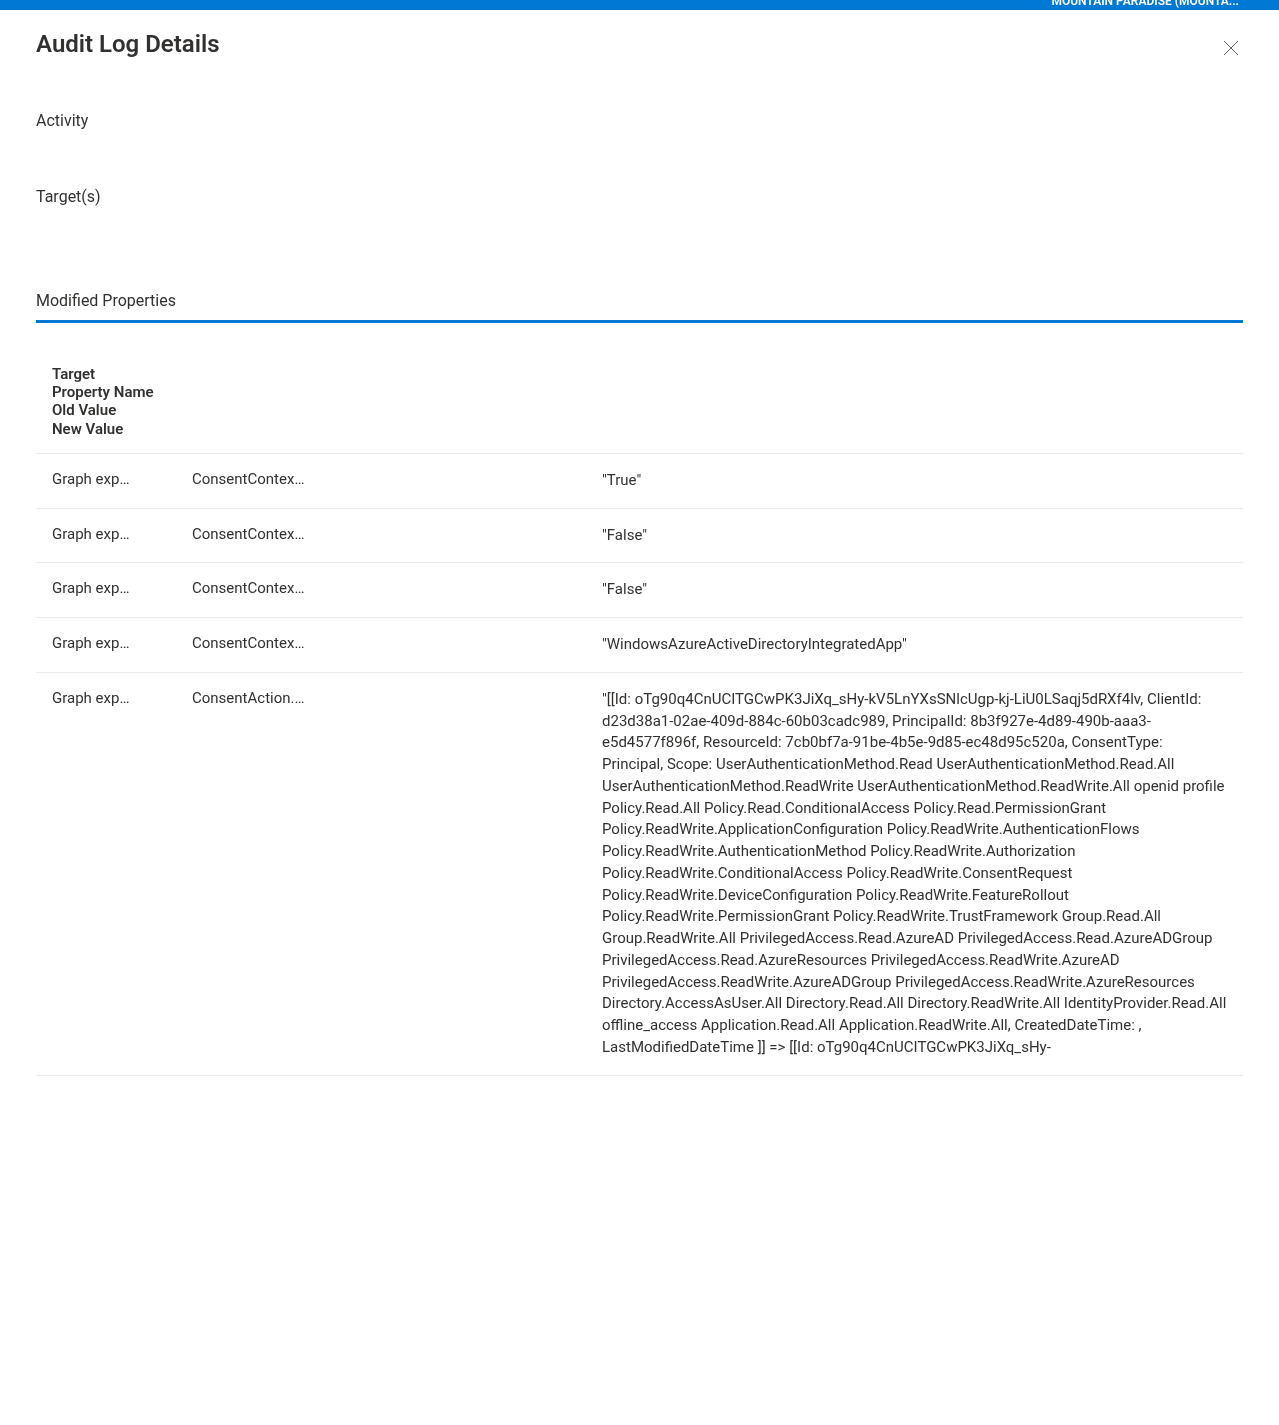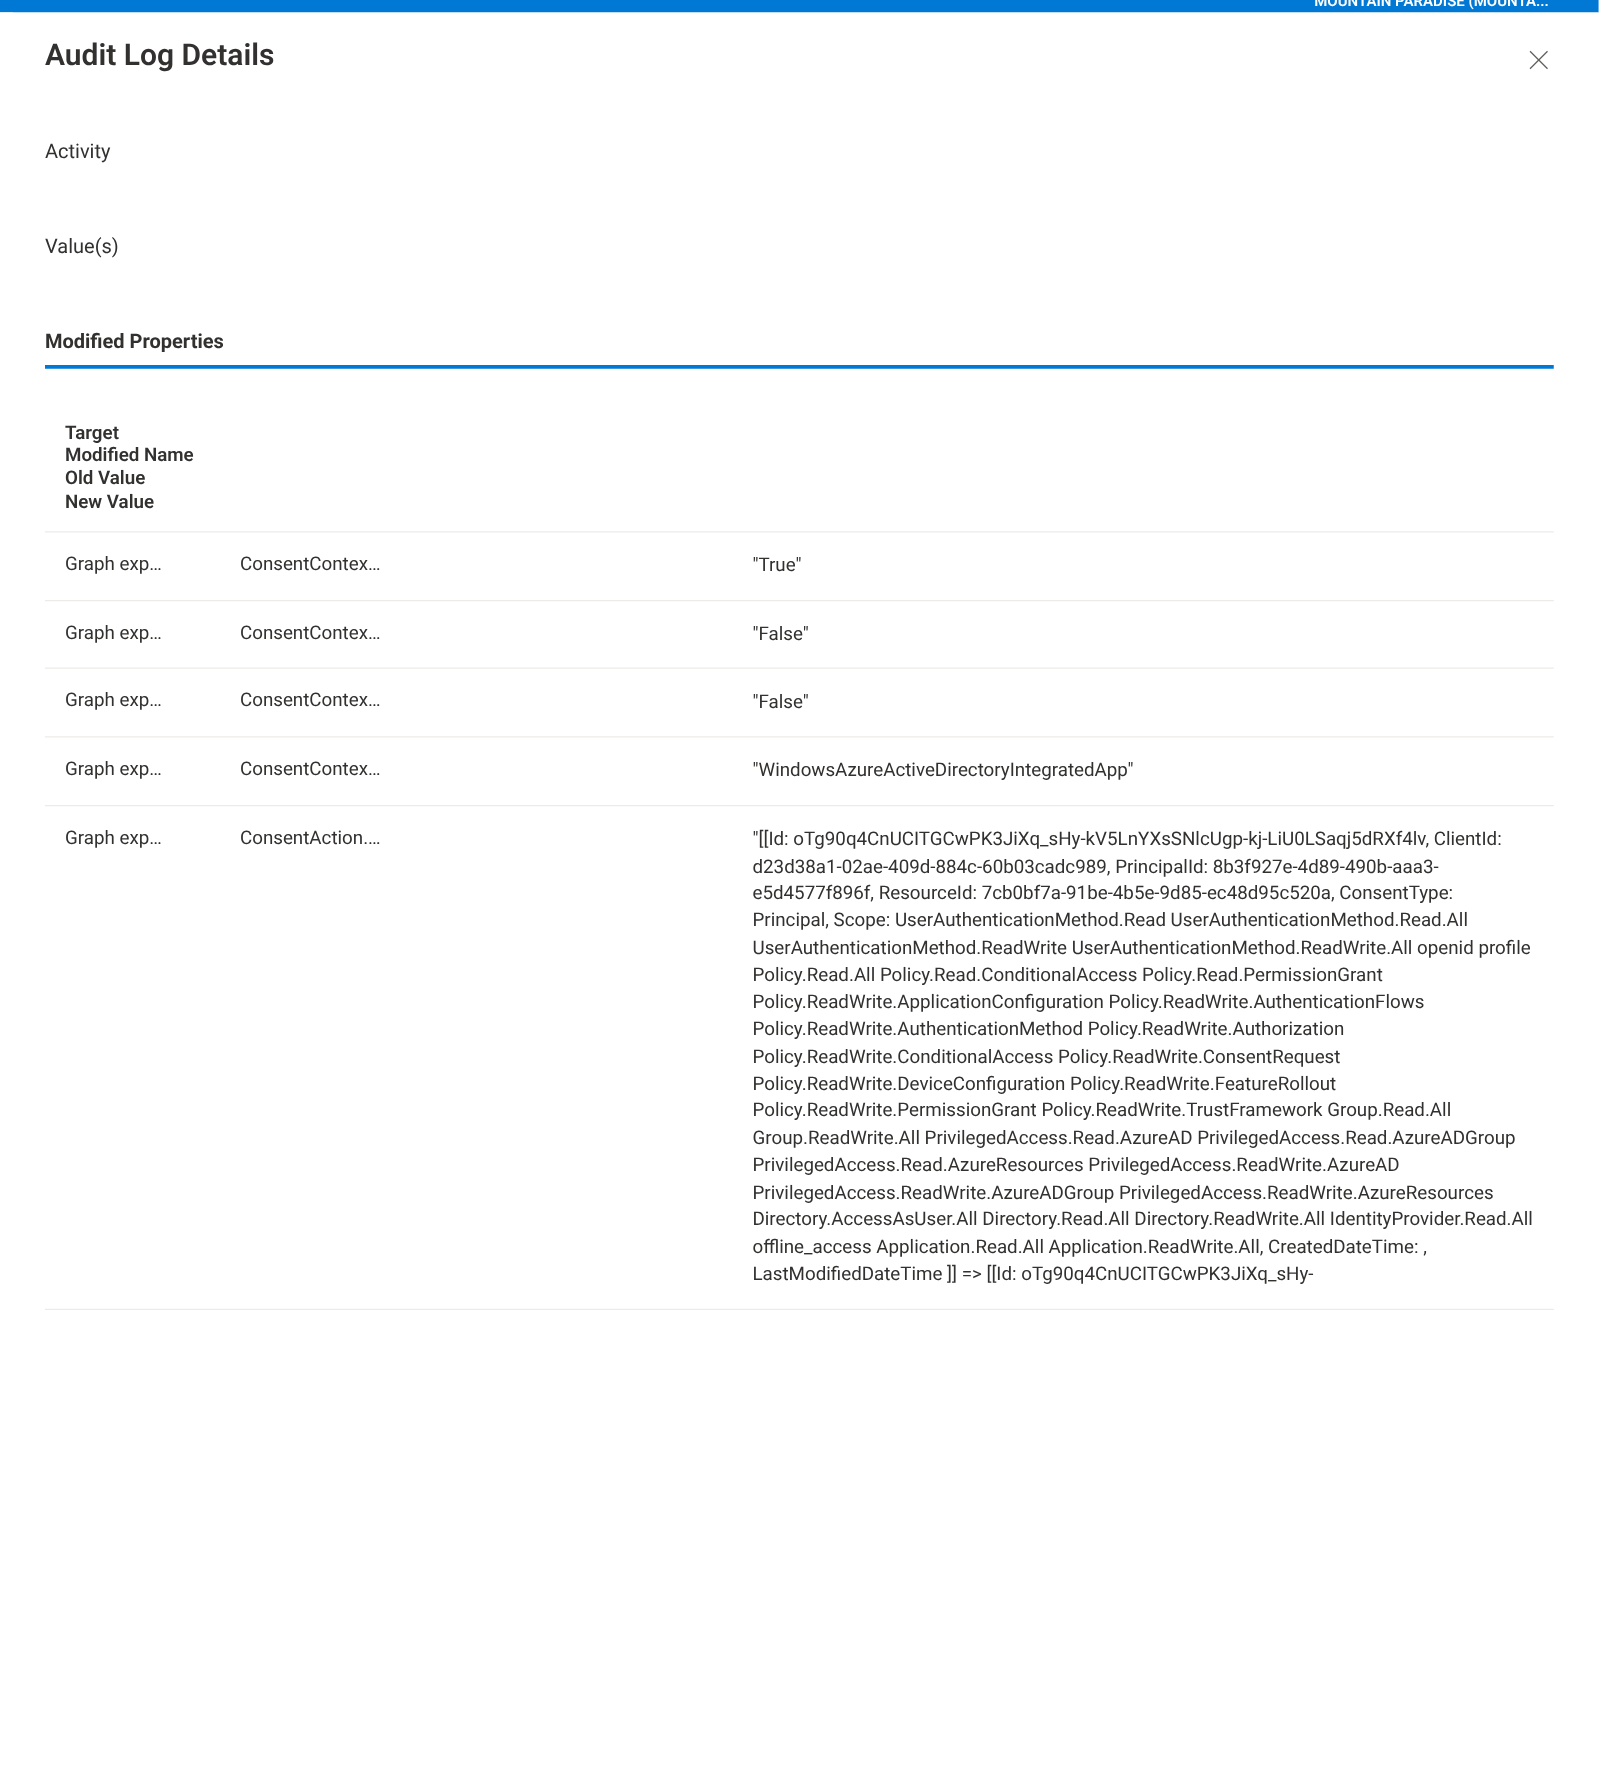--- a/index.html
+++ b/index.html
@@ -65,22 +65,23 @@
     }
     .tab {
       font-size: 16px;
       padding: 8px 0 10px 0;
       cursor: pointer;
       color: #323130;
       border-bottom: 3px solid transparent;
       font-weight: 400;
     }
     .tab.active {
-      font-weight: 700;
+      font-weight: 400;
       border-bottom-color: #0078d4;
+      margin-top: 28px;
     }
     .table {
       width: 100%;
     }
     .table-header-row {
       display: flex;
       padding: 12px 16px;
       border-bottom: 1px solid #edebe9;
       font-weight: 600;
       font-size: 15px;
@@ -149,29 +150,29 @@
         <svg width="16" height="16" viewBox="0 0 16 16" fill="none" stroke="currentColor" stroke-width="1">
           <line x1="1" y1="1" x2="15" y2="15"></line>
           <line x1="15" y1="1" x2="1" y2="15"></line>
         </svg>
       </span>
     </button>
   </div>
 
   <div class="tabs">
     <div class="tab">Activity</div>
-    <div class="tab">Value(s)</div>
+    <div class="tab">Target(s)</div>
     <div class="tab active">Modified Properties</div>
   </div>
 
   <div class="table">
 
     <div class="table-header-row">
       <div class="col-target">Target</div>
-      <div class="col-prop">Modified Name</div>
+      <div class="col-prop">Property Name</div>
       <div class="col-old">Old Value</div>
       <div class="col-new">New Value</div>
     </div>
 
     <div class="table-row">
       <div class="col-target">Graph exp…</div>
       <div class="col-prop">ConsentContex…</div>
       <div class="col-old"></div>
       <div class="col-new">"True"</div>
     </div>

